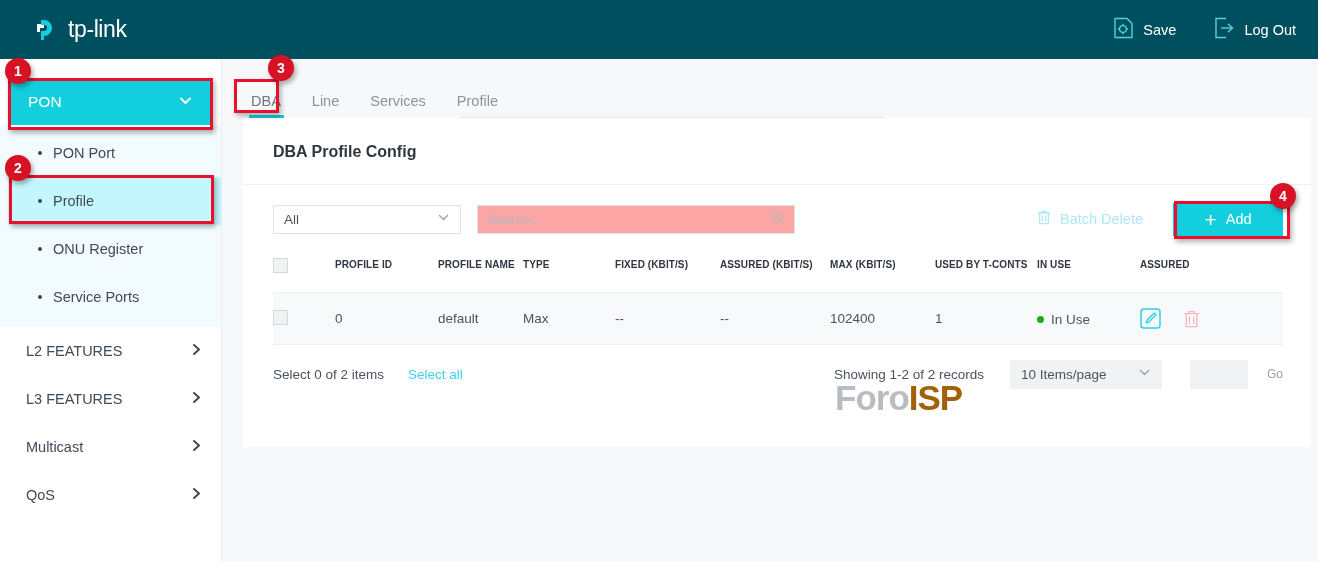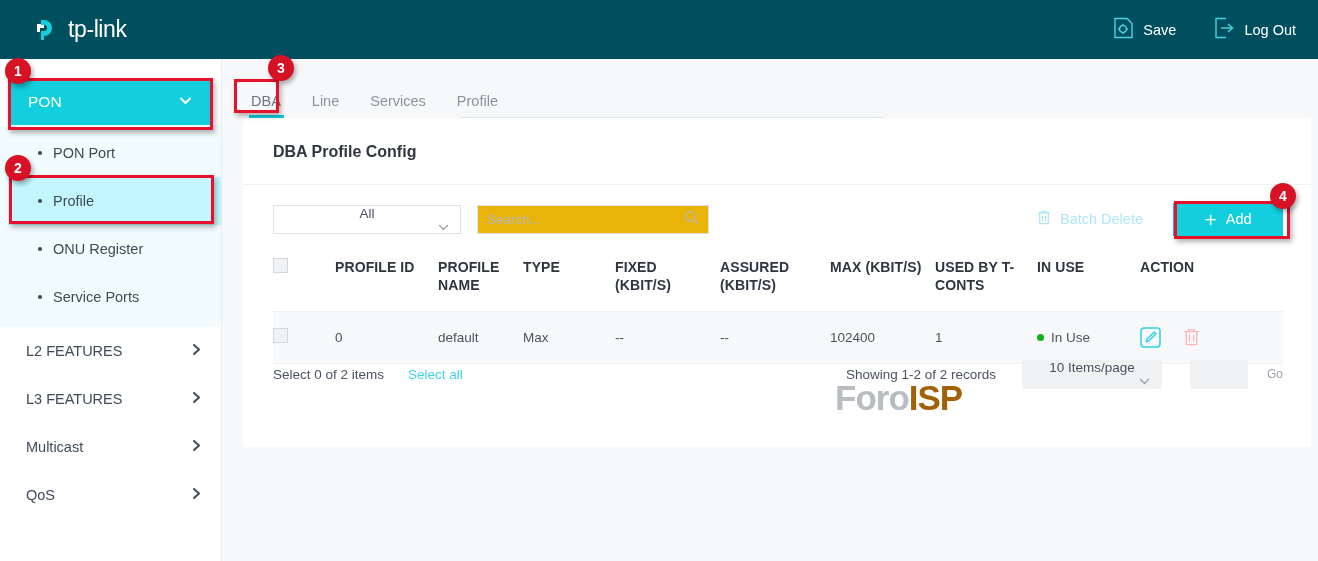--- a/index.html
+++ b/index.html
@@ -112,26 +112,26 @@
 
   .toolbar {
     position: absolute; left: 30px; top: 86px;
     width: 1010px; height: 30px;
     display: flex; align-items: center;
   }
   .filter-select {
     width: 188px; height: 29px;
     border: 1px solid #dfe2e6; background: #ffffff;
     display: flex; align-items: center; padding: 0 10px;
-    font-size: 13.5px; color: #4b5360; cursor: pointer; flex-direction: column;
+    font-size: 13.5px; color: #4b5360; cursor: pointer;
   }
   .filter-select .caret { margin-left: auto; }
   .search-box {
-    margin-left: 16px; width: 232px; height: 29px;
-    border: 1px solid #dfe2e6; background: #eab308;
+    margin-left: 16px; width: 318px; height: 29px;
+    border: 1px solid #dfe2e6; background: #fca5a5;
     display: flex; align-items: center; padding: 0 9px;
   }
   .search-input {
     border: none; outline: none; flex: 1;
     font-size: 13.5px; color: #4b5360;
     font-family: "Liberation Sans", sans-serif;
     background: transparent;
   }
   .search-input::placeholder { color: #b4b9c0; }
 
@@ -147,21 +147,21 @@
     display: flex; align-items: center; justify-content: center;
     gap: 9px; cursor: pointer; border: none;
     font-family: "Liberation Sans", sans-serif;
   }
   .add-plus { font-size: 21px; line-height: 1; font-weight: 300; }
 
   
   .table-wrap { position: absolute; left: 30px; top: 131px; width: 1010px; }
   table { border-collapse: collapse; width: 1010px; table-layout: fixed; }
   thead th {
-    font-size: 14px; font-weight: bold; color: #2f3640;
+    font-size: 10px; font-weight: bold; color: #2f3640;
     text-align: left; vertical-align: top;
     padding: 9px 6px 16px 0; line-height: 1.32;
     border-bottom: 1px solid #eef0f2;
     letter-spacing: 0.1px;
   }
   tbody td {
     font-size: 13.5px; color: #4b5360;
     padding: 15px 6px 15px 0;
     background: #f8f9fa;
     border-bottom: 1px solid #eef0f2;
@@ -195,23 +195,23 @@
   .tfoot {
     position: absolute; left: 30px; top: 241px;
     width: 1010px; height: 30px;
     display: flex; align-items: center;
     font-size: 13.5px; color: #4b5360;
   }
   .select-all-link { color: #3ed2e6; margin-left: 24px; cursor: pointer; }
   .foot-right { margin-left: auto; display: flex; align-items: center; }
   .showing { color: #4b5360; margin-right: 26px; }
   .page-size {
-    width: 140px; height: 29px; background: #f1f2f4;
+    width: 152px; height: 29px; background: #f1f2f4;
     display: flex; align-items: center; padding: 0 11px;
-    font-size: 13.5px; color: #4b5360; cursor: pointer; flex-direction: column;
+    font-size: 13.5px; color: #4b5360; cursor: pointer;
   }
   .page-size .caret { margin-left: auto; }
   .page-input {
     margin-left: 28px; width: 58px; height: 29px;
     background: #f1f2f4; border: none; outline: none;
     font-family: "Liberation Sans", sans-serif; font-size: 13.5px;
     padding: 0 8px; color: #4b5360;
   }
   .go-btn {
     margin-left: 19px; font-size: 12px; color: #9aa0a8;
@@ -410,21 +410,21 @@
             <span class="cb"></span>
           </th>
           <th class="col-id">PROFILE ID</th>
           <th class="col-name">PROFILE NAME</th>
           <th class="col-type">TYPE</th>
           <th class="col-fixed">FIXED (KBIT/S)</th>
           <th class="col-assured">ASSURED (KBIT/S)</th>
           <th class="col-max">MAX (KBIT/S)</th>
           <th class="col-used">USED BY T-CONTS</th>
           <th class="col-inuse">IN USE</th>
-          <th class="col-action">ACTION</th>
+          <th class="col-action">ASSURED</th>
         </tr>
       </thead>
       <tbody>
         <tr>
           <td>
             <span class="cb"></span>
           </td>
           <td>0</td>
           <td>default</td>
           <td>Max</td>

